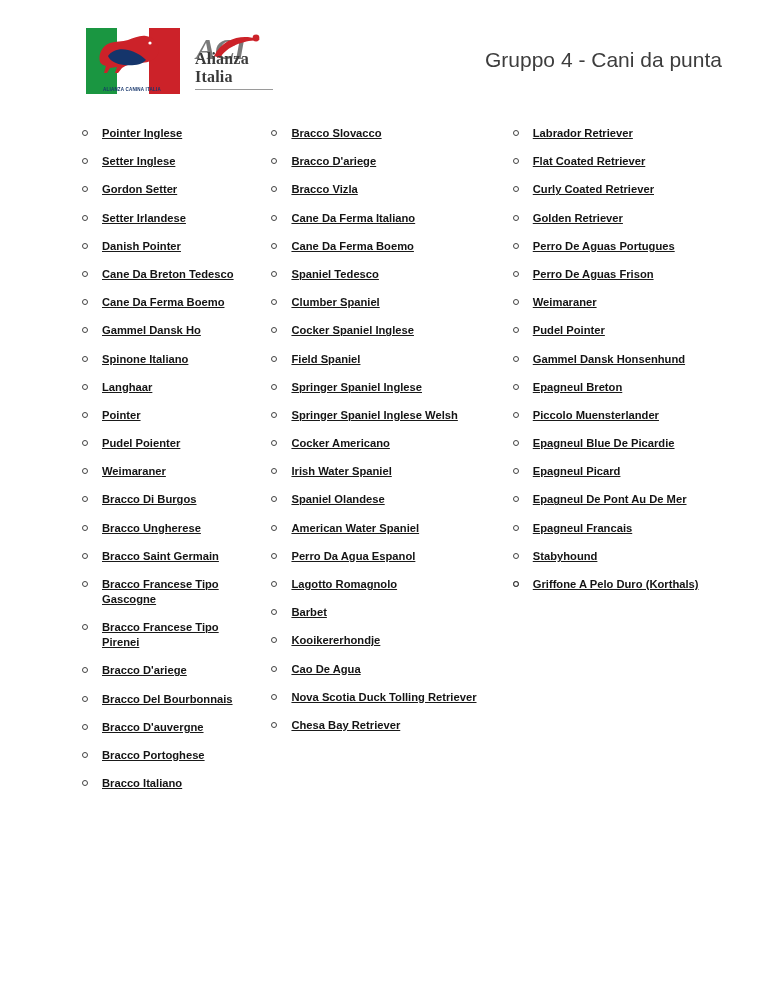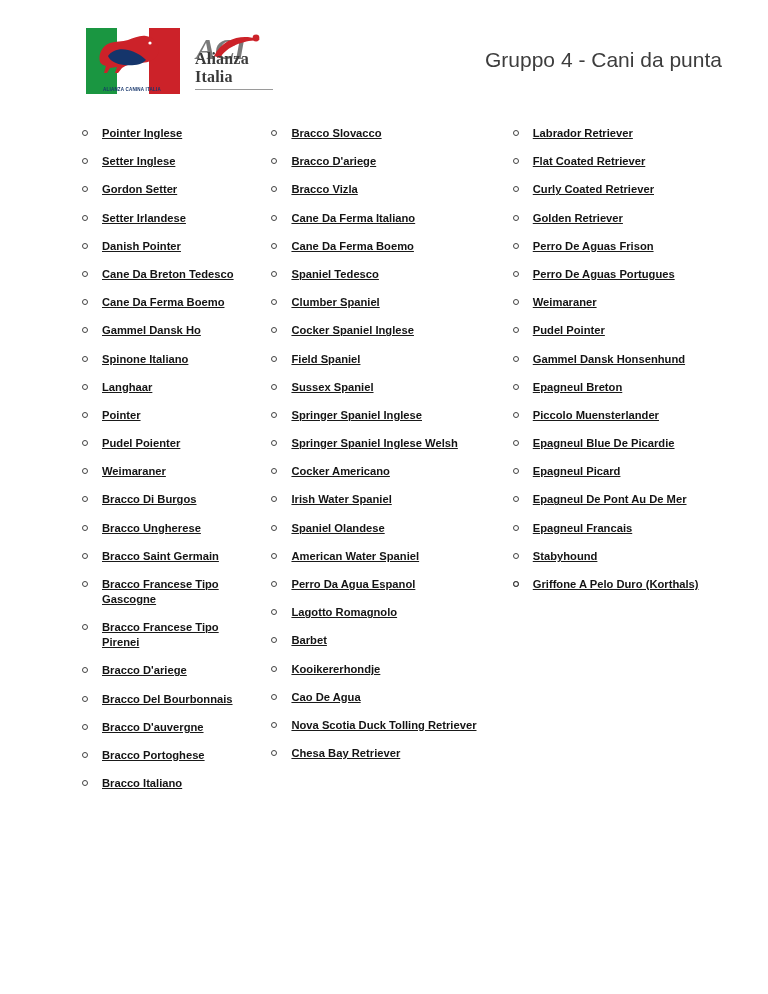--- a/index.html
+++ b/index.html
@@ -331,24 +331,20 @@
         <li>
             <span class="bullet"></span>
             <span class="txt">Cocker Spaniel Inglese</span>
           </li>
         <li>
             <span class="bullet"></span>
             <span class="txt">Field Spaniel</span>
           </li>
         <li>
             <span class="bullet"></span>
-            <span class="txt">Sussex Spaniel</span>
-          </li>
-        <li>
-            <span class="bullet"></span>
             <span class="txt">Springer Spaniel Inglese</span>
           </li>
         <li>
             <span class="bullet"></span>
             <span class="txt">Springer Spaniel Inglese Welsh</span>
           </li>
         <li>
             <span class="bullet"></span>
             <span class="txt">Cocker Americano</span>
           </li>
@@ -408,25 +404,25 @@
         <li>
             <span class="bullet"></span>
             <span class="txt">Curly Coated Retriever</span>
           </li>
         <li>
             <span class="bullet"></span>
             <span class="txt">Golden Retriever</span>
           </li>
         <li>
             <span class="bullet"></span>
+            <span class="txt">Perro De Aguas Portugues</span>
+          </li>
+        <li>
+            <span class="bullet"></span>
             <span class="txt">Perro De Aguas Frison</span>
-          </li>
-        <li>
-            <span class="bullet"></span>
-            <span class="txt">Perro De Aguas Portugues</span>
           </li>
         <li>
             <span class="bullet"></span>
             <span class="txt">Weimaraner</span>
           </li>
         <li>
             <span class="bullet"></span>
             <span class="txt">Pudel Pointer</span>
           </li>
         <li>

